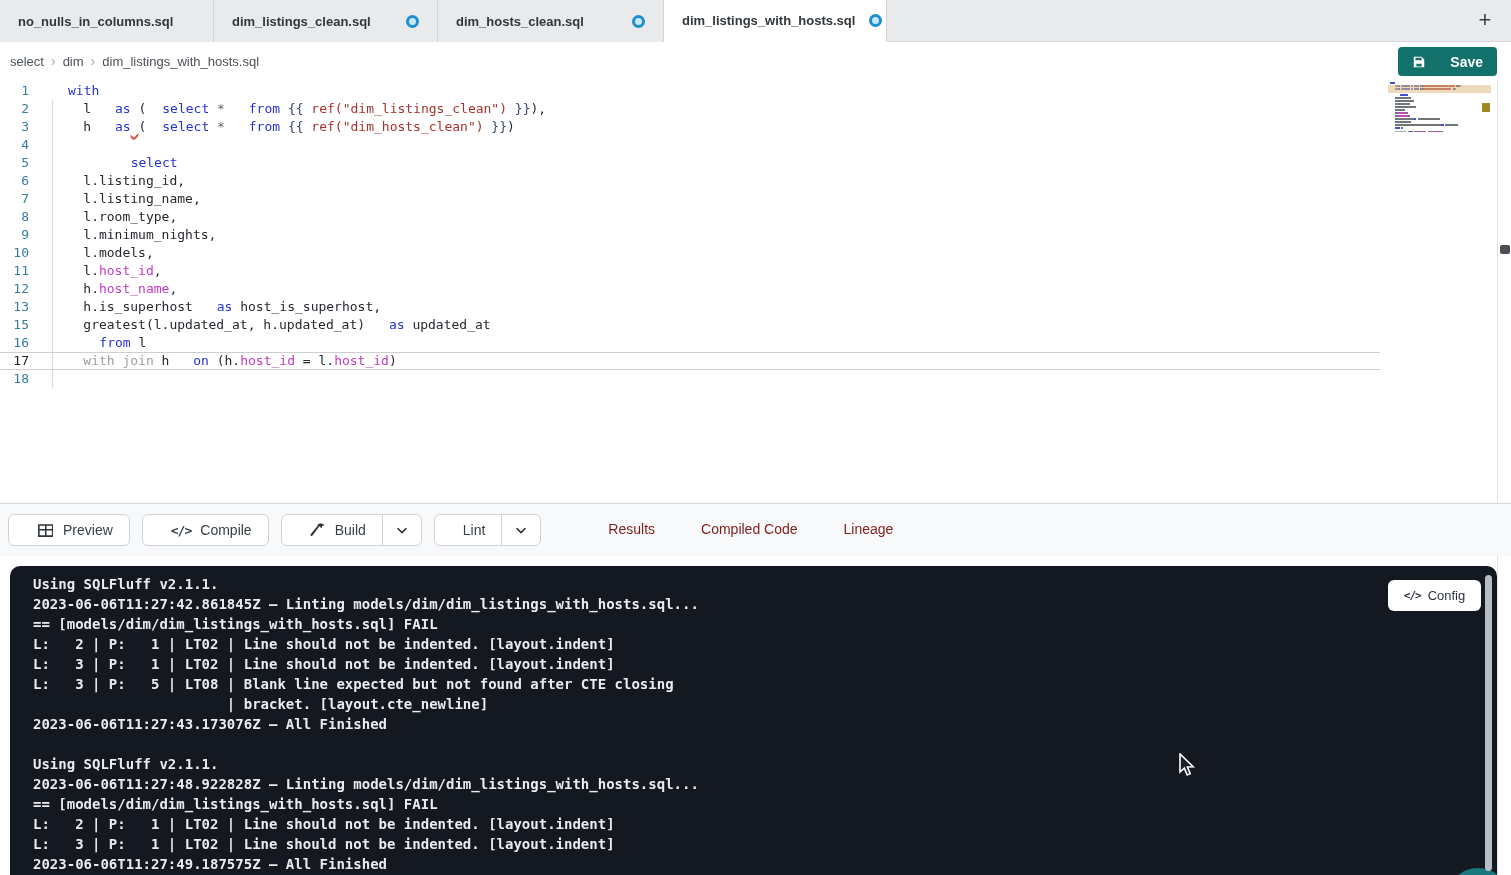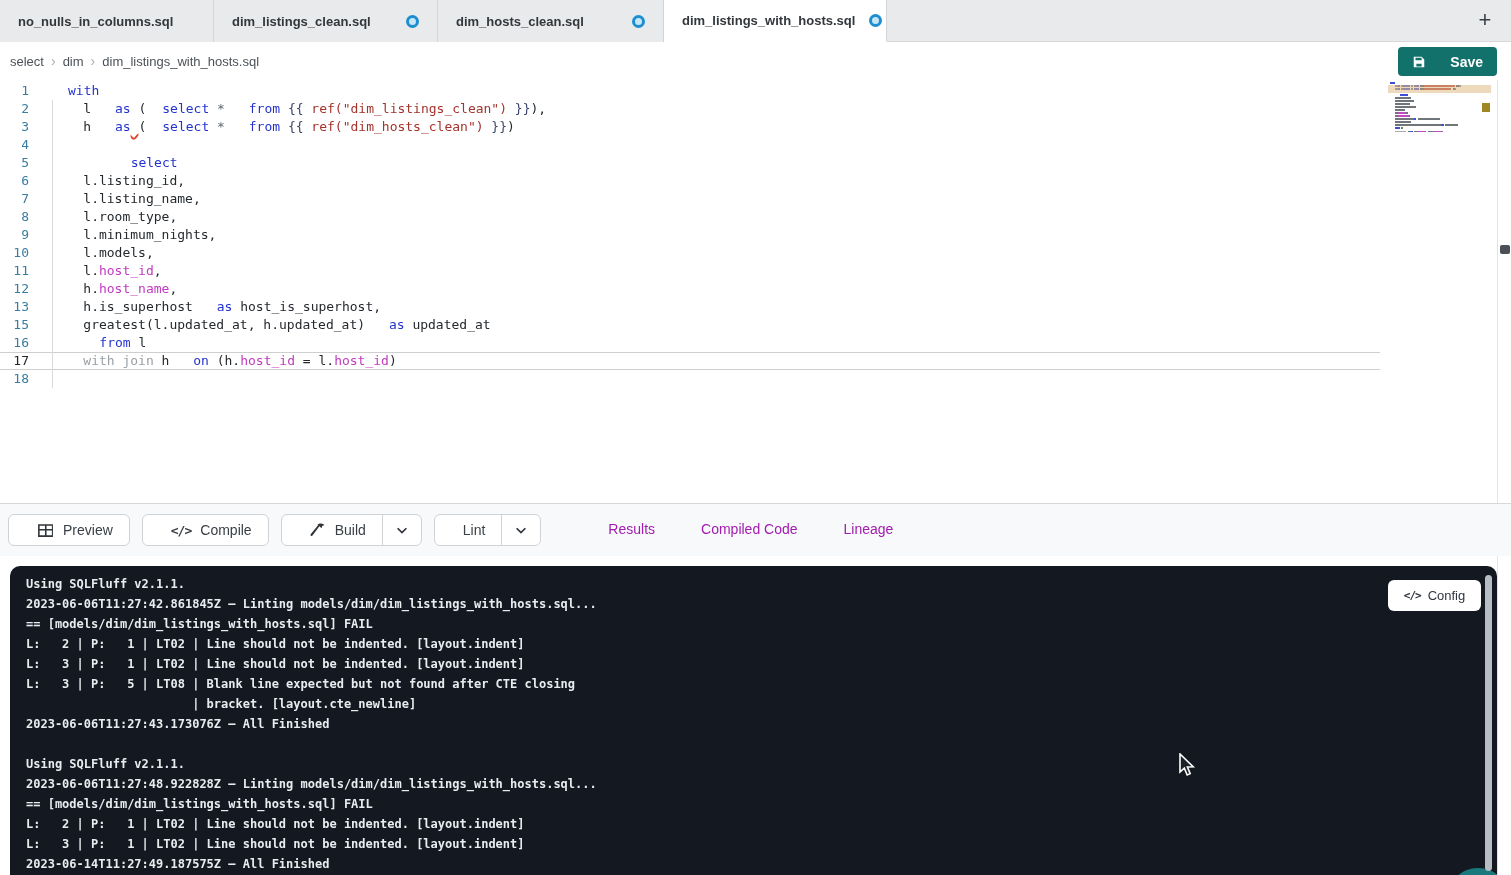--- a/index.html
+++ b/index.html
@@ -77,31 +77,31 @@
   .toolbar { position:absolute; top:503px; left:0; width:1511px; height:53px;
              background:#f8f9fa; border-top:1px solid #d8d8d8; display:flex; align-items:center; }
   .btn { height:32px; background:#fff; border:1px solid #d0d3d6; border-radius:6px;
          display:flex; align-items:center; font-size:14px; color:#383f45; cursor:pointer;
          margin-left:12px;padding-left:12px; }
   .btn:first-child { margin-left:8px; }
   .btn .seg { display:flex; align-items:center; gap:9px; padding:0 16px; height:100%; }
   .btn .chev-seg { border-left:1px solid #d0d3d6; padding:0 12px; height:100%;
                    display:flex; align-items:center; }
   .panel-tabs { display:flex; margin-left:44px; height:53px; }
-  .ptab { display:flex; align-items:center; padding:0 16px; font-size:14px; color:#a21caf;
+  .ptab { display:flex; align-items:center; padding:0 16px; font-size:14px; color:#7f1d1d;
           cursor:pointer; height:100%; border-bottom:3px solid transparent; margin:0 7px; }
   .ptab.active { border-bottom:3px solid #3f4650; color:#2b323a; }
 
   
   .terminal { position:absolute; left:10px; top:566px; width:1487px; height:320px;
               background:var(--terminal-bg); border-radius:10px;
               font-family:"DejaVu Sans Mono", monospace; overflow:hidden; }
   .term-body { padding:8px 0 0 16px; }
-  .tline { height:20px; line-height:20px; white-space:pre; font-size:12px; font-weight:600;
-           color:var(--terminal-text); }
+  .tline { height:20px; line-height:20px; white-space:pre; font-size:14px; font-weight:600;
+           color:var(--terminal-text);margin-left:7px; }
   .config-btn { position:absolute; top:14px; right:16px; width:93px; height:31px; background:#fff;
                 border:none; border-radius:6px; display:flex; align-items:center; justify-content:center;
                 gap:7px; font-size:13px; color:#2f3540; cursor:pointer;
                 font-family:"Liberation Sans", sans-serif; }
   .code-glyph { font-family:"DejaVu Sans Mono", monospace; font-weight:700; font-size:11px; letter-spacing:-1px; }
   .term-scroll { position:absolute; right:5px; top:9px; width:7px; height:296px;
                  background:#b6bdc4; border-radius:4px; }
   .fab { position:absolute; left:1437px; top:302px; width:62px; height:62px; border-radius:50%;
          background:var(--fab-teal); }
 
@@ -350,21 +350,21 @@
       <div class="tline">L:   3 | P:   1 | LT02 | Line should not be indented. [layout.indent]</div>
       <div class="tline">L:   3 | P:   5 | LT08 | Blank line expected but not found after CTE closing</div>
       <div class="tline">                       | bracket. [layout.cte_newline]</div>
       <div class="tline">2023-06-06T11:27:43.173076Z – All Finished</div>
       <div class="tline">&nbsp;</div>
       <div class="tline">Using SQLFluff v2.1.1.</div>
       <div class="tline">2023-06-06T11:27:48.922828Z – Linting models/dim/dim_listings_with_hosts.sql...</div>
       <div class="tline">== [models/dim/dim_listings_with_hosts.sql] FAIL</div>
       <div class="tline">L:   2 | P:   1 | LT02 | Line should not be indented. [layout.indent]</div>
       <div class="tline">L:   3 | P:   1 | LT02 | Line should not be indented. [layout.indent]</div>
-      <div class="tline">2023-06-14T11:27:49.187575Z – All Finished</div>
+      <div class="tline">2023-06-06T11:27:49.187575Z – All Finished</div>
     </div>
   <div class="fab"></div>
   <button class="config-btn">
     <span class="code-glyph">&lt;/&gt;</span>
     <span>Config</span>
   </button>
   <div class="term-scroll"></div>
 </div>
 
 <svg class="cursor" width="22" height="24" viewBox="0 0 22 24">

